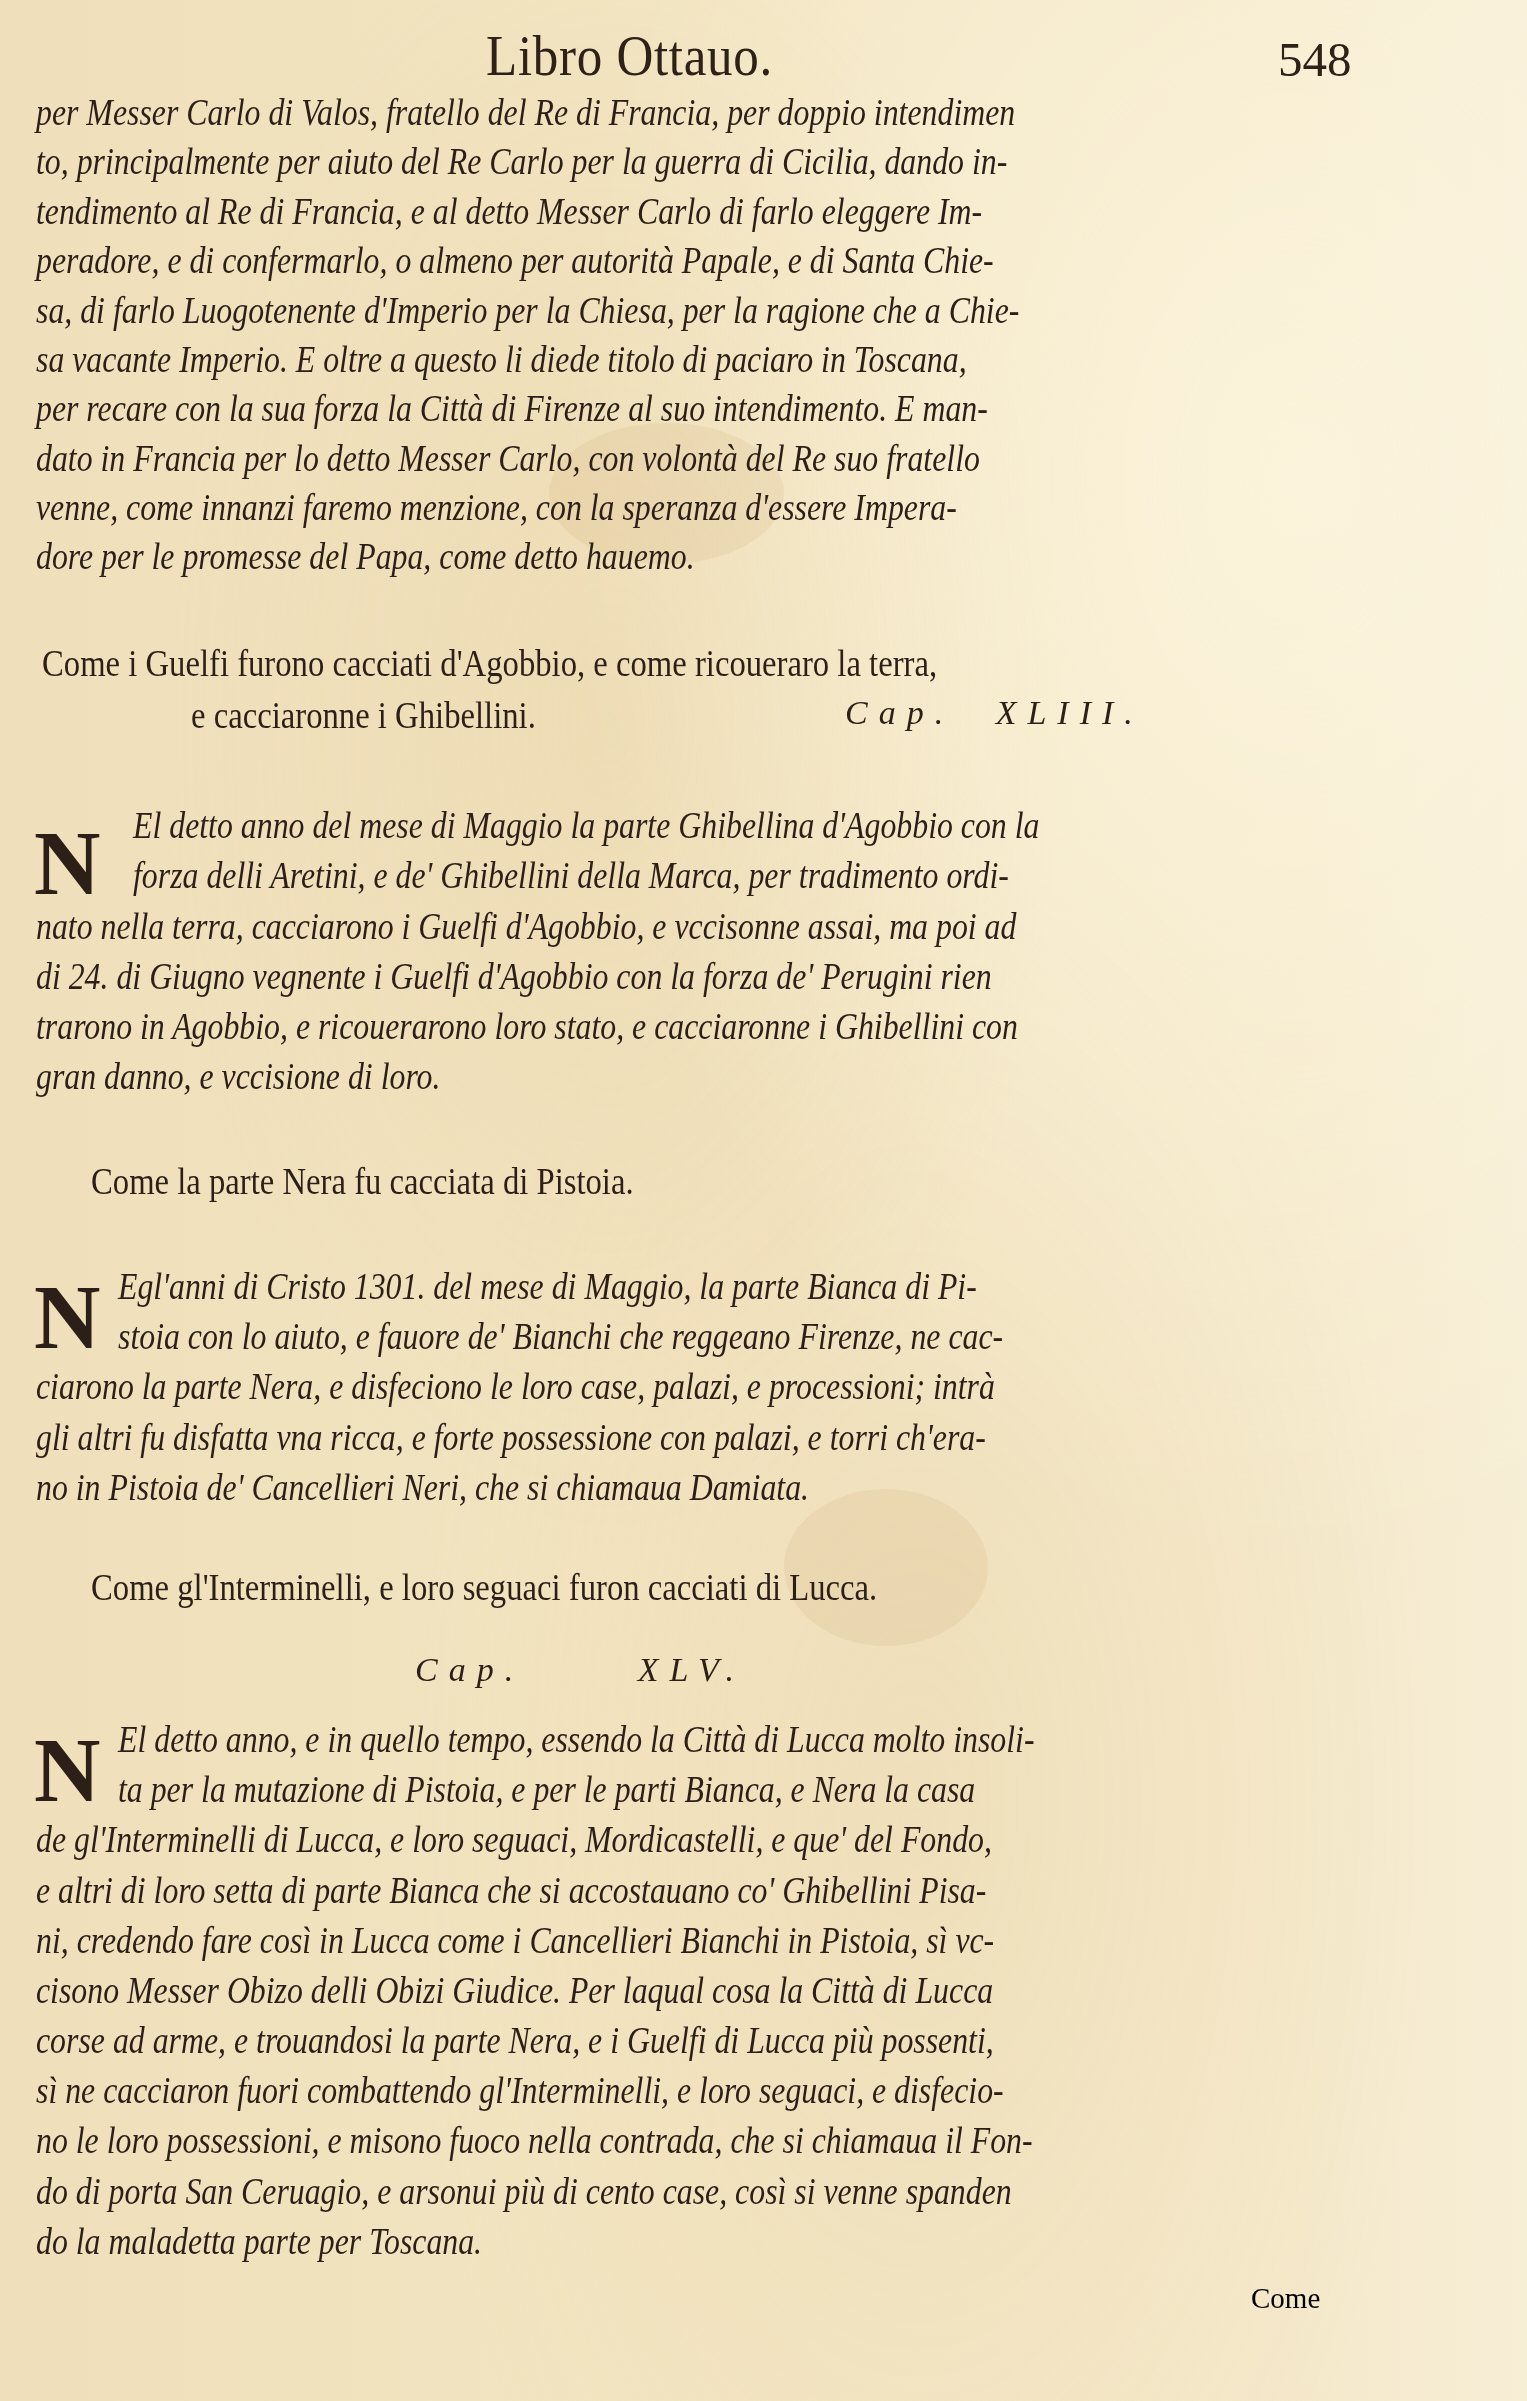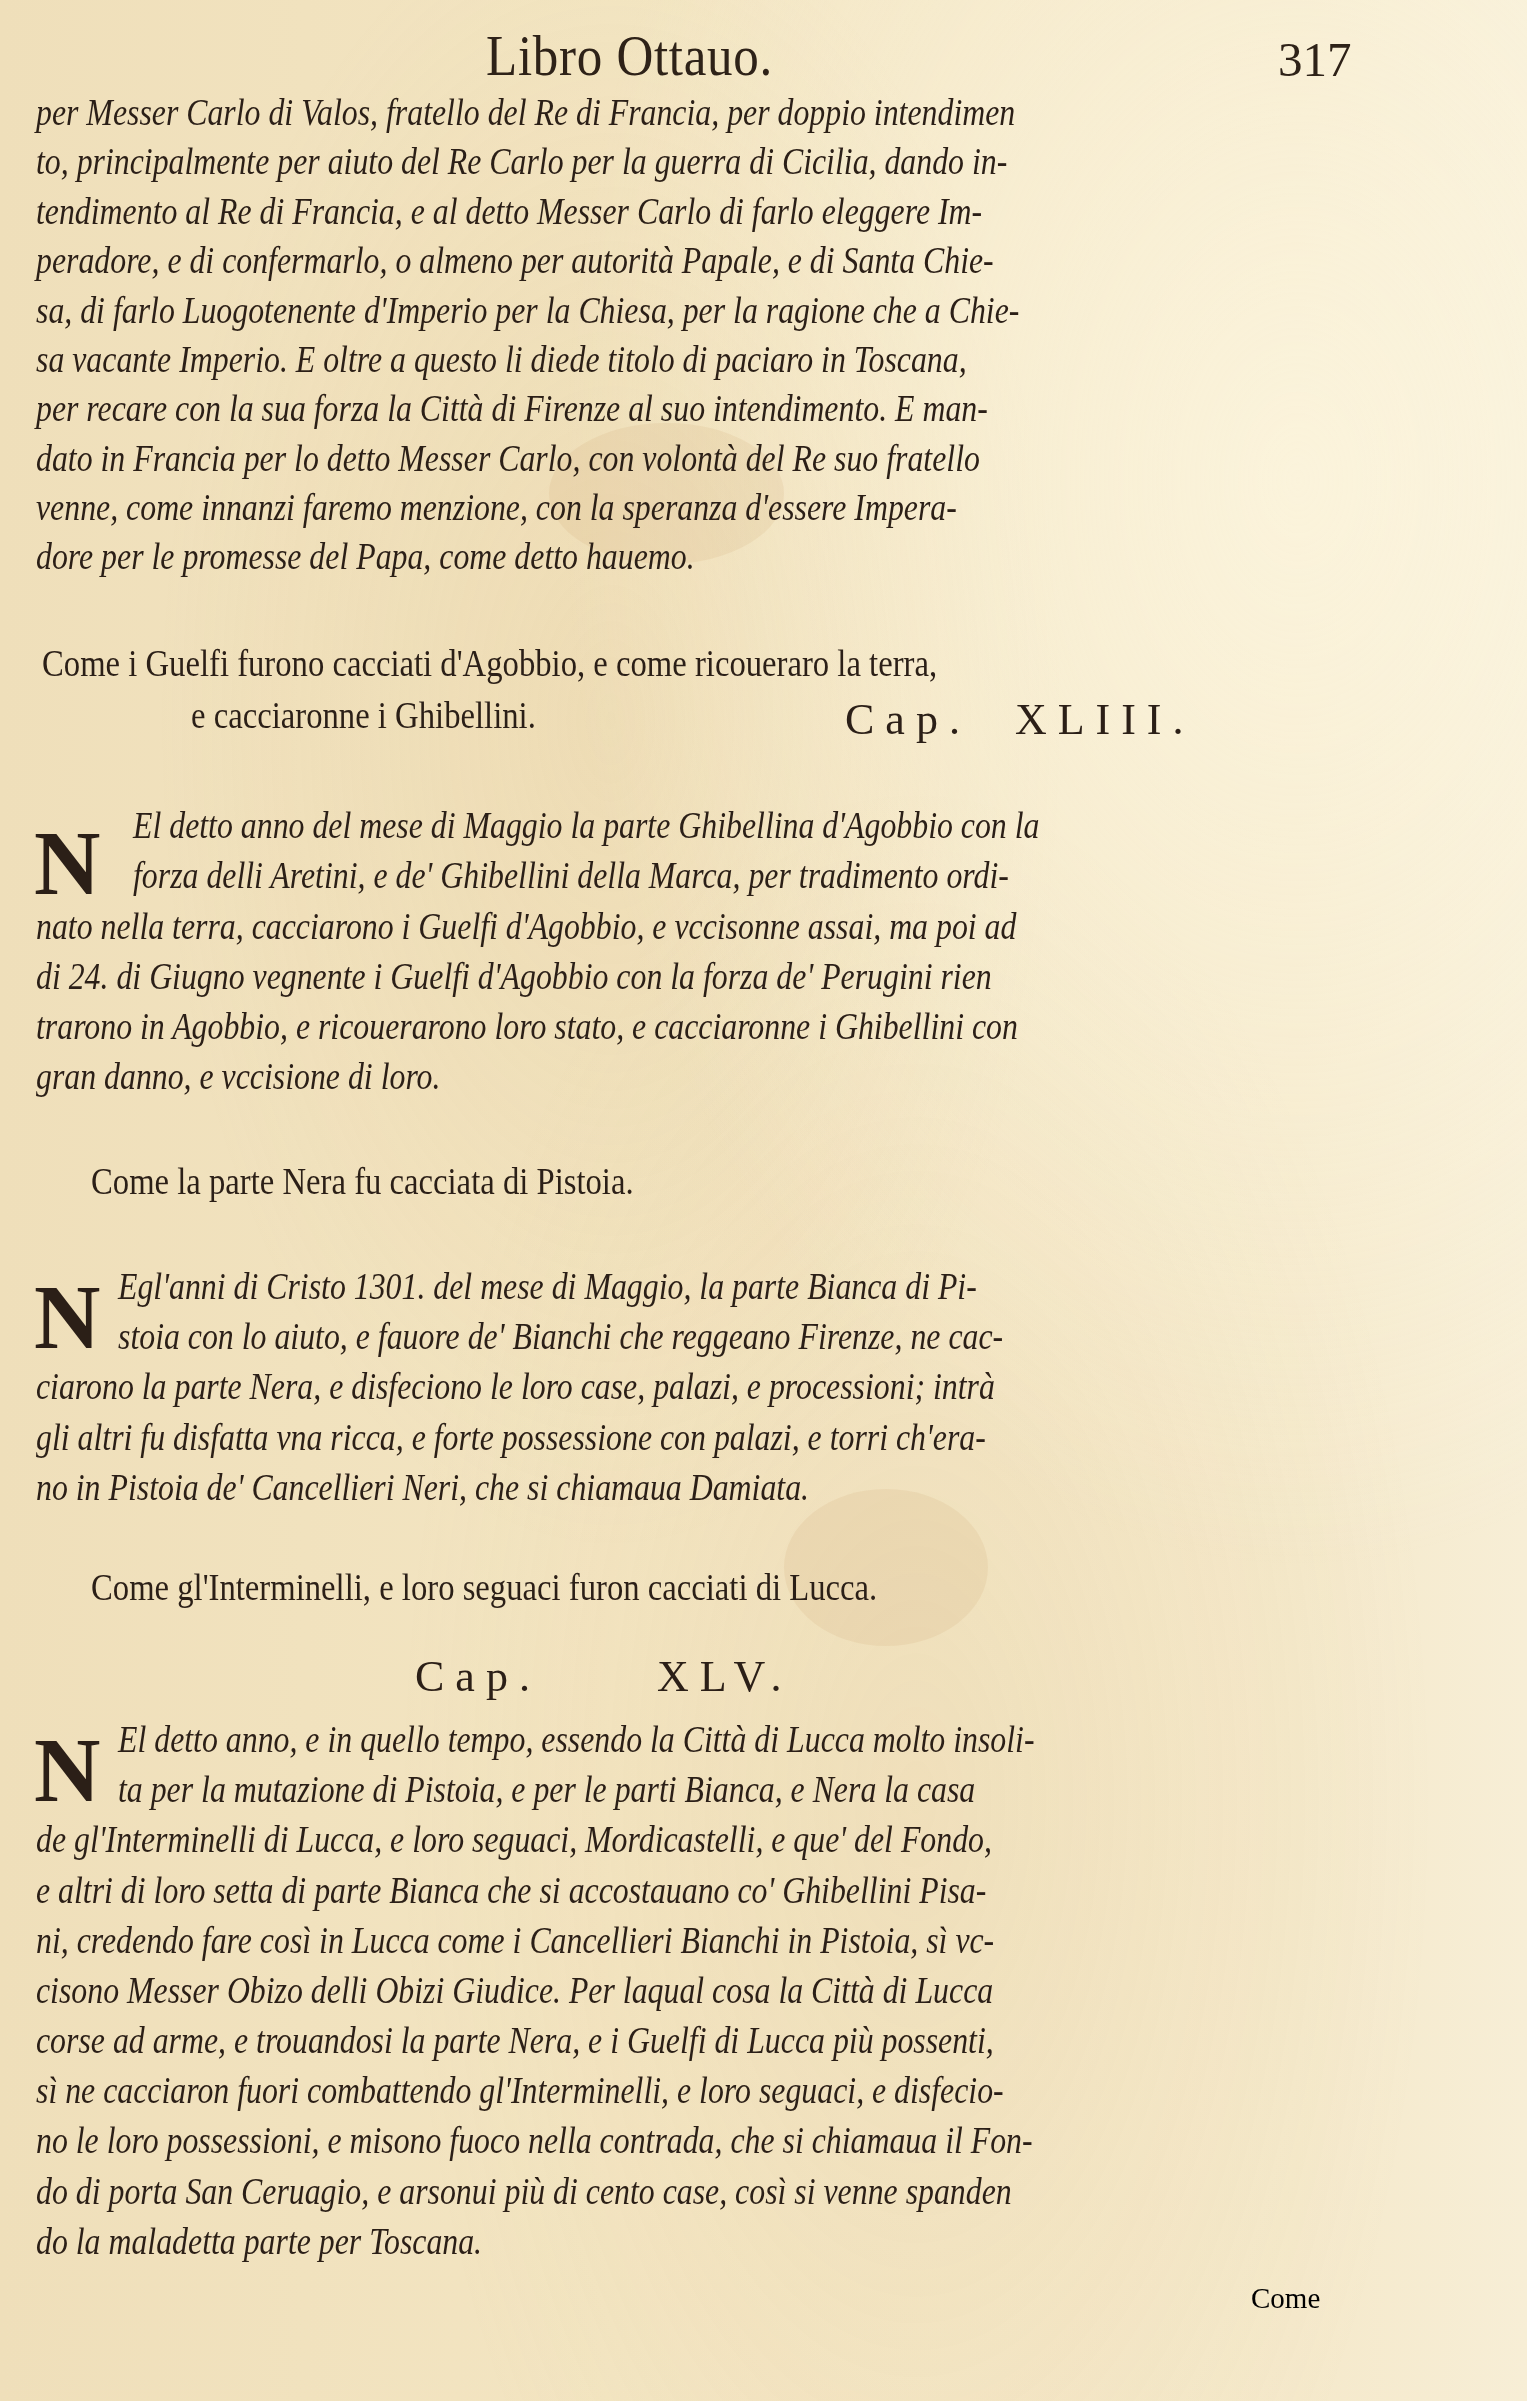--- a/index.html
+++ b/index.html
@@ -31,22 +31,23 @@
     transform-origin: left top;
   }
   .heading {
     position: absolute; white-space: nowrap;
     font-family: "Liberation Serif", serif; font-style: normal;
     font-size: 38px; line-height: 1; color: #2b1f17;
     transform-origin: left top;
   }
   .cap {
     position: absolute; white-space: nowrap;
-    font-family: "Liberation Serif", serif; font-size: 44px; letter-spacing: 11px;
+    font-family: "Liberation Serif", serif; font-size: 34px; letter-spacing: 11px;
     color: #2b1f17;
+    font-style: italic;
   }
   .dropcap {
     position: absolute; left: 34px;
     font-family: "Liberation Serif", serif; font-weight: bold;
     font-size: 92px; line-height: 1; color: #2b1f17;
   }
   .catchword {
     position: absolute; left: 1251px; top: 2282px;
     font-family: "Liberation Serif", serif; font-size: 29px; color: #000000;
   }
@@ -57,21 +58,21 @@
 </style>
 </head>
 <body>
 
 <div class="page">
 
   <div class="stain" style="left:549px;top:423px;width:235px;height:141px;"></div>
   <div class="stain" style="left:784px;top:1489px;width:204px;height:157px;"></div>
 
   <div class="header-title">Libro Ottauo.</div>
-  <div class="page-number">317</div>
+  <div class="page-number">548</div>
 
   <div class="line" style="top:94px;transform:scaleX(0.86)">per Messer Carlo di Valos, fratello del Re di Francia, per doppio intendimen</div>
   <div class="line" style="top:143px;transform:scaleX(0.86)">to, principalmente per aiuto del Re Carlo per la guerra di Cicilia, dando in-</div>
   <div class="line" style="top:193px;transform:scaleX(0.86)">tendimento al Re di Francia, e al detto Messer Carlo di farlo eleggere Im-</div>
   <div class="line" style="top:242px;transform:scaleX(0.86)">peradore, e di confermarlo, o almeno per autorità Papale, e di Santa Chie-</div>
   <div class="line" style="top:292px;transform:scaleX(0.86)">sa, di farlo Luogotenente d'Imperio per la Chiesa, per la ragione che a Chie-</div>
   <div class="line" style="top:341px;transform:scaleX(0.86)">sa vacante Imperio. E oltre a questo li diede titolo di paciaro in Toscana,</div>
   <div class="line" style="top:390px;transform:scaleX(0.86)">per recare con la sua forza la Città di Firenze al suo intendimento. E man-</div>
   <div class="line" style="top:440px;transform:scaleX(0.86)">dato in Francia per lo detto Messer Carlo, con volontà del Re suo fratello</div>
   <div class="line" style="top:489px;transform:scaleX(0.86)">venne, come innanzi faremo menzione, con la speranza d'essere Impera-</div>

